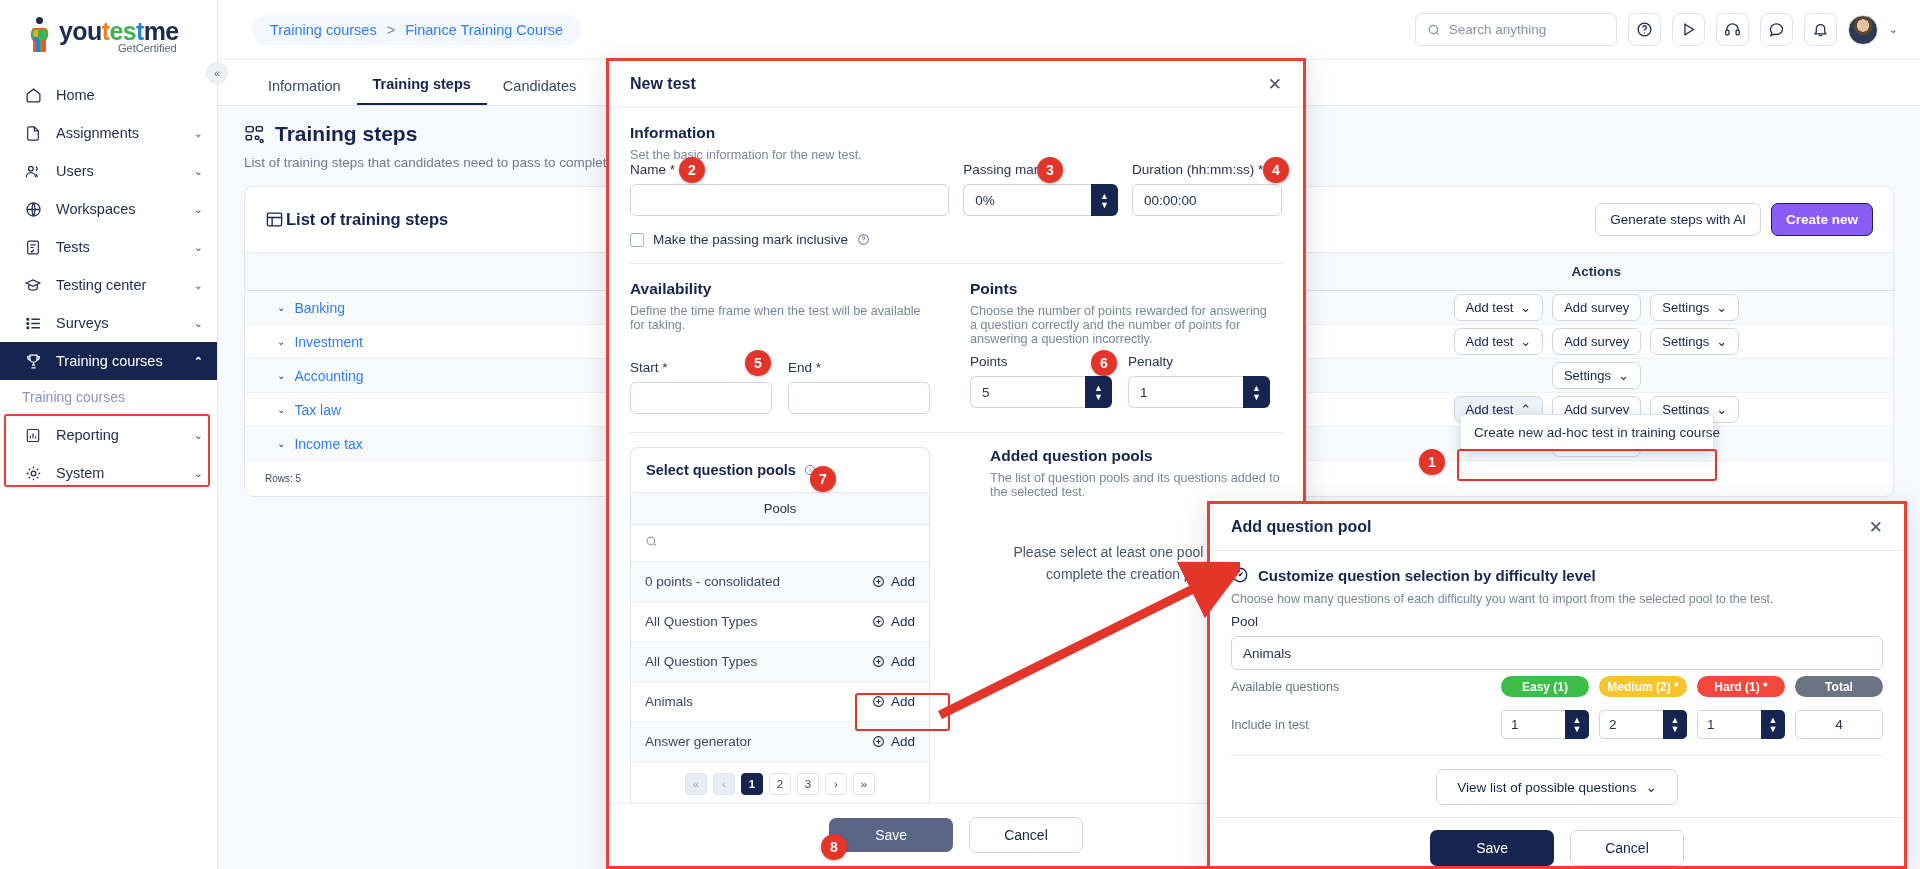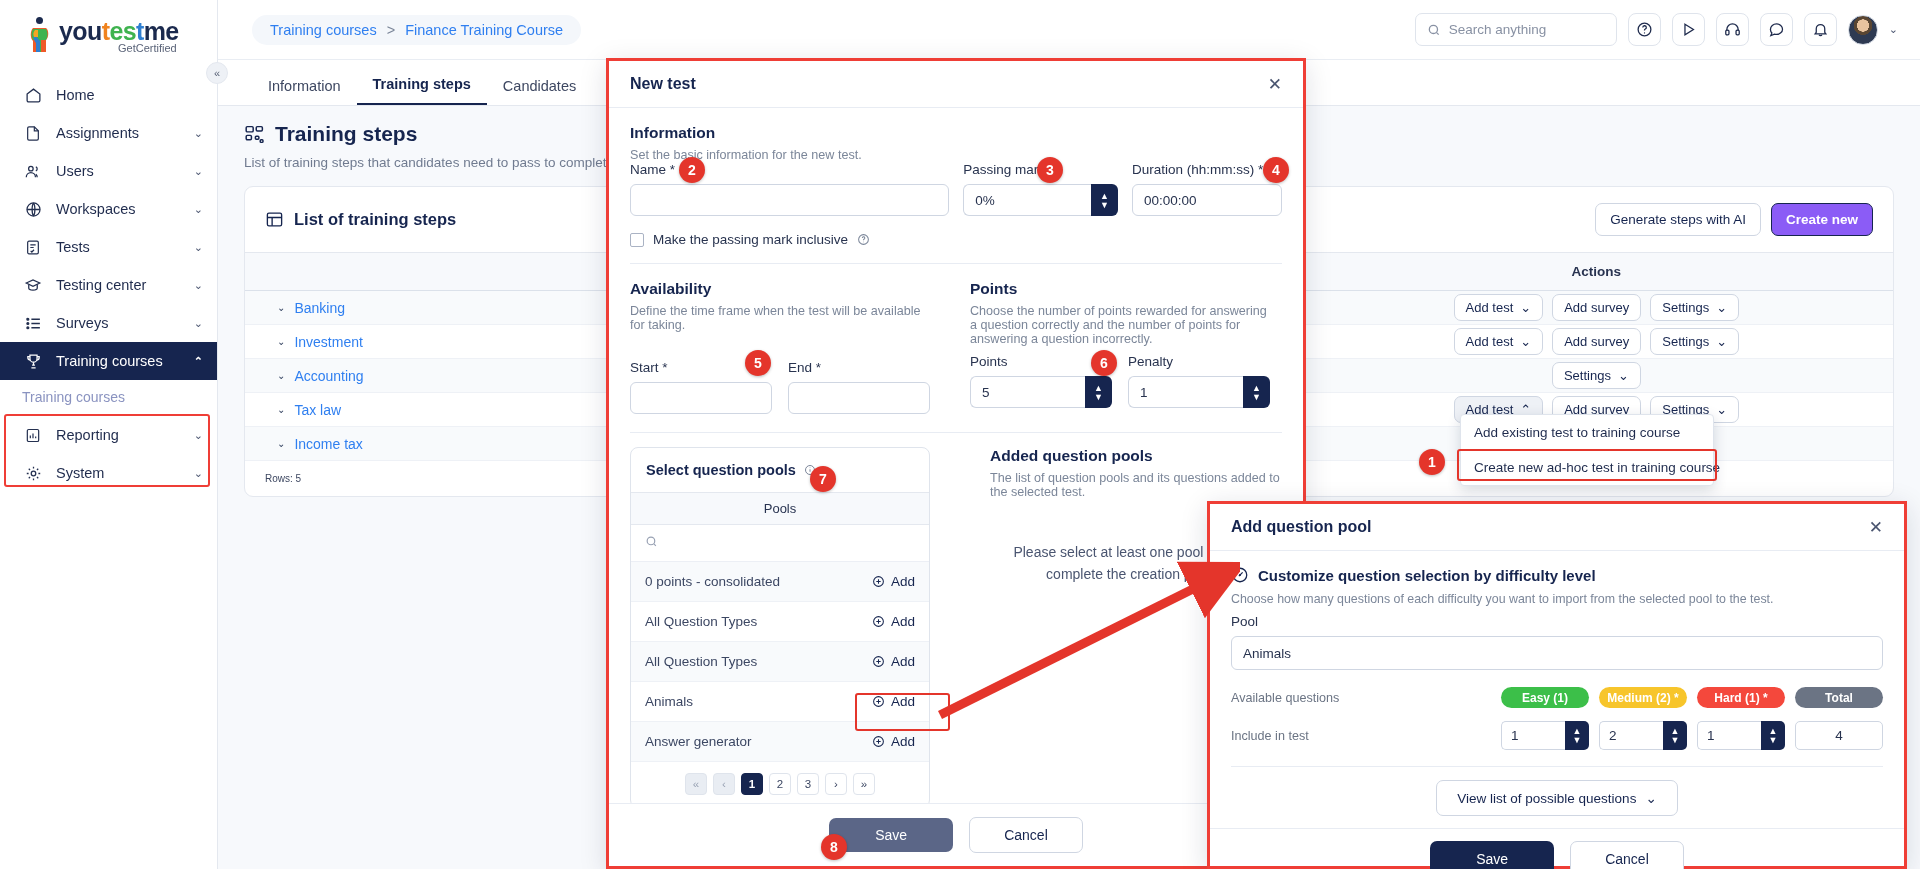--- a/index.html
+++ b/index.html
@@ -88,21 +88,21 @@
   .page { position:absolute; left:218px; top:106px; width:1702px; height:763px; background:#f7f9fc; padding:16px 26px 0 26px;}
   .page-title { display:flex; align-items:center; gap:10px; font-size:21px; font-weight:700; color:#16254f; }
   .page-desc { margin-top:9px; font-size:13.5px; color:#6a7governing; }
   .page-desc { color:#6a7governing; }
   .page-desc { color:#707b90; }
 
   .card {
     margin-top:16px; background:#fff; border:1px solid #e4e8ef; border-radius:9px;
     width:1650px;
   }
-  .card-head { display:flex; align-items:center; gap:10px; padding:16px 20px; font-size:16.5px; font-weight:700; color:#16254f;}
+  .card-head { display:flex; align-items:center; gap:2px; padding:16px 20px; font-size:16.5px; font-weight:700; color:#16254f;}
   .card-actions { margin-left:auto; display:flex; gap:10px; }
   .btn {
     border:1px solid #cfd6e2; background:#fff; color:#16254f; font-size:13.5px; border-radius:7px;
     padding:8px 14px; cursor:pointer; font-family:inherit; display:flex; align-items:center; gap:7px;
   }
   .btn-primary { background:#8b5cf6; color:#fff; border-color:#16254f; font-weight:700;}
   .tbl { width:100%; border-collapse:collapse; font-size:14px;}
   .tbl th {
     background:#f7f9fc; border-top:1px solid #e4e8ef; border-bottom:1px solid #dbe1ea;
     padding:11px 0; font-size:13.5px; color:#2a3category; color:#283350; font-weight:700; text-align:center;
@@ -546,21 +546,20 @@
             </div>
               </td>
           </tr>
         </tbody>
       </table>
       <div class="rows-label">Rows: 5</div>
     </div>
   </div>
 
   <div class="dd-menu" style="left:1460px; top:414px;">
-    <div class="dd-item">Add existing test to training course</div>
     <div class="dd-item">Create new ad-hoc test in training course</div>
   </div>
   <div class="hl-box" style="left:1457px; top:449px; width:260px; height:32px;"></div>
 
   <div class="modal-newtest">
     <div class="mh">
       <span class="mh-title">New test</span>
       <span class="mh-x">✕</span>
     </div>
 
@@ -776,21 +775,21 @@
           </svg>
         <span>Customize question selection by difficulty level</span>
       </div>
       <div class="pm-sub">Choose how many questions of each difficulty you want to import from the selected pool to the test.</div>
 
       <div style="margin-top:8px;">
         <div class="fld-label">Pool</div>
         <div class="inp" style="height:34px;">Animals</div>
       </div>
 
-      <div style="display:flex; align-items:center; margin-top:17px;">
+      <div style="display:flex; align-items:center; margin-top:6px;">
         <span style="font-size:12.6px; color:#6b7484; flex:1;">Available questions</span>
         <div class="grid-diff">
           <div class="pill" style="background:#3cbf49;">Easy (1)</div>
           <div class="pill" style="background:#f7c52b; color:#fff;">Medium (2) *</div>
           <div class="pill" style="background:#f4483c;">Hard (1) *</div>
           <div class="pill" style="background:#6b7484;">Total</div>
         </div>
       </div>
 
       <div style="display:flex; align-items:center; margin-top:13px;">

